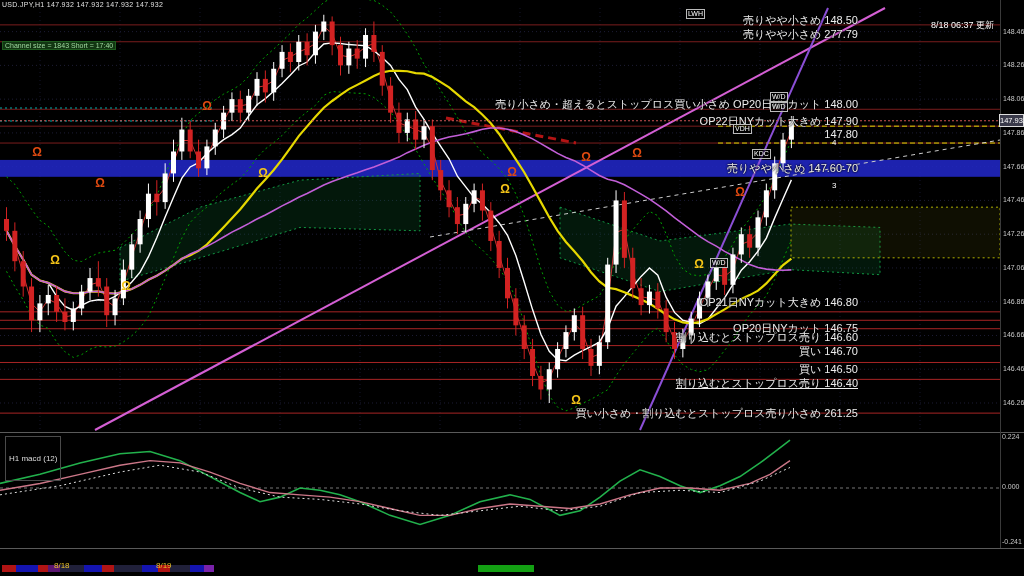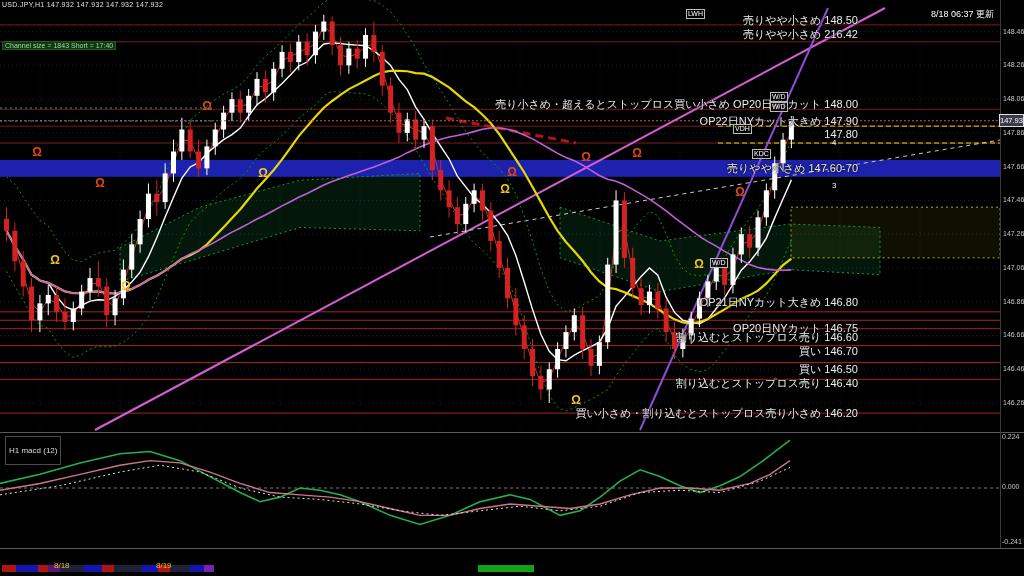--- a/index.html
+++ b/index.html
@@ -5,31 +5,31 @@
   html,body{margin:0;padding:0;background:#000;}
   #app{position:relative;width:1024px;height:576px;background:#000;overflow:hidden;
        font-family:"Liberation Sans",sans-serif;}
   #cv{position:absolute;left:0;top:0;}
   svg text{font-family:"Liberation Sans",sans-serif;}
   .abs{position:absolute;white-space:nowrap;}
   #symbol-line{left:2px;top:1px;font-size:7px;color:#e0e0e0;letter-spacing:.3px;}
   #page-title{left:36px;top:40px;font-size:30px;color:#fff;letter-spacing:1px;}
   #channel-info{left:2px;top:41px;font-size:7px;color:#9fd89f;background:#123612;
                 border:1px solid #1e5c1e;padding:0 2px;}
-  #timestamp{right:30px;top:8px;font-size:9px;color:#fff;}
+  #timestamp{right:30px;top:19px;font-size:9px;color:#fff;}
   .ann{position:absolute;right:166px;font-size:11px;color:#ededed;white-space:nowrap;
        text-shadow:0 0 2px #000,0 0 2px #000;}
   .tick{position:absolute;left:1003px;font-size:7px;color:#c8c8c8;}
   #price-box{right:0;top:114px;width:23px;font-size:7.5px;color:#fff;background:#3a3a4a;
              border:1px solid #ddd;text-align:center;line-height:11px;}
   .boxlab{position:absolute;font-size:7px;color:#fff;border:1px solid #bbb;
           background:rgba(0,0,0,.65);padding:0 1px;line-height:8px;}
   .sidenum{position:absolute;font-size:8px;color:#fff;}
   #macd-label{left:5px;top:436px;font-size:8px;color:#ddd;border:1px solid #4a4a4a;
-              padding:8px 3px;line-height:11px;}
+              padding:16px 3px;line-height:11px;}
   .mscale{position:absolute;left:1002px;font-size:7px;color:#c8c8c8;}
   .datelab{position:absolute;top:561px;font-size:8px;color:#e8c028;}
 </style>
 </head>
 <body>
 
 <div id="app">
   <svg id="cv" width="1024" height="576">
       <line x1="0" y1="31.6319999999977" x2="1000" y2="31.6319999999977" stroke="#1c1c34" stroke-dasharray="1 3"></line>
       <line x1="0" y1="65.39200000000058" x2="1000" y2="65.39200000000058" stroke="#1c1c34" stroke-dasharray="1 3"></line>
@@ -329,32 +329,32 @@
       <div class="tick" style="top: 263.952px;">147.06</div>
       <div class="tick" style="top: 297.712px;">146.86</div>
       <div class="tick" style="top: 331.472px;">146.66</div>
       <div class="tick" style="top: 365.232px;">146.46</div>
       <div class="tick" style="top: 398.992px;">146.26</div>
     </div>
   <div id="price-box" class="abs">147.932</div>
 
   <div id="ann">
       <div class="ann" style="top: 13px;">売りやや小さめ 148.50</div>
-      <div class="ann" style="top: 27px;">売りやや小さめ 216.42</div>
+      <div class="ann" style="top: 27px;">売りやや小さめ 277.79</div>
       <div class="ann" style="top: 97px;">売り小さめ・超えるとストップロス買い小さめ OP20日NYカット 148.00</div>
       <div class="ann" style="top: 114px;">OP22日NYカット大きめ 147.90</div>
       <div class="ann" style="top: 128px;">147.80</div>
       <div class="ann" style="top: 161px;">売りやや小さめ 147.60-70</div>
       <div class="ann" style="top: 295px;">OP21日NYカット大きめ 146.80</div>
       <div class="ann" style="top: 321px;">OP20日NYカット 146.75</div>
       <div class="ann" style="top: 344px; text-align: center;">買い 146.70</div>
       <div class="ann" style="top: 330px;">割り込むとストップロス売り 146.60</div>
       <div class="ann" style="top: 362px; margin-left: 44px;">買い 146.50</div>
-      <div class="ann" style="top: 376px;">割り込むとストップロス売り 146.40</div>
-      <div class="ann" style="top: 406px;">買い小さめ・割り込むとストップロス売り小さめ 146.20</div>
+      <div class="ann" style="top: 376px; text-decoration: underline;">割り込むとストップロス売り 146.40</div>
+      <div class="ann" style="top: 406px;">買い小さめ・割り込むとストップロス売り小さめ 261.25</div>
     </div>
   <div id="boxes">
       <div class="boxlab" style="left: 686px; top: 9px;">LWH</div>
       <div class="boxlab" style="left: 770px; top: 92px;">W/D</div>
       <div class="boxlab" style="left: 770px; top: 102px;">W/D</div>
       <div class="boxlab" style="left: 733px; top: 124px;">VDH</div>
       <div class="boxlab" style="left: 752px; top: 149px;">KDC</div>
       <div class="boxlab" style="left: 710px; top: 258px;">W/D</div>
     </div>
   <div id="nums">

